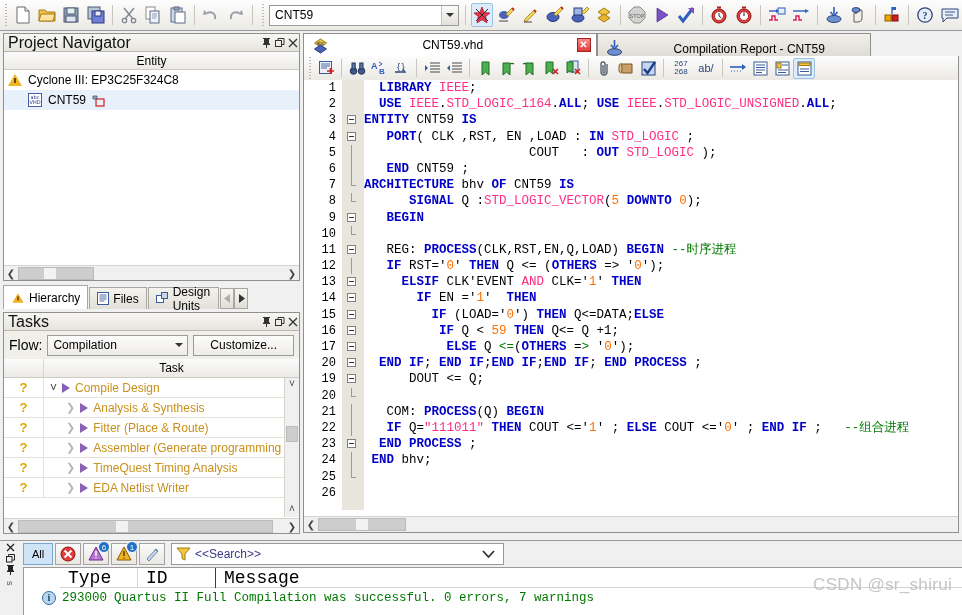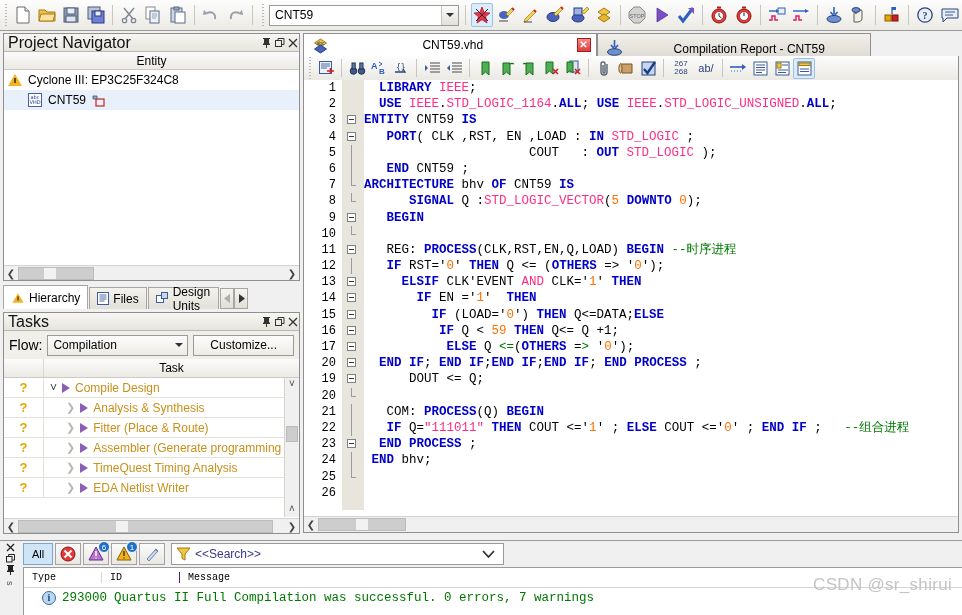--- a/index.html
+++ b/index.html
@@ -196,21 +196,21 @@
   .filt-btn.all { width: 30px; font-size: 11px; }
   .badge { position: absolute; right: -2px; top: -3px; min-width: 12px; height: 12px; border-radius: 6px;
            background: #1f6fc4; color: #fff; font-size: 8px; line-height: 12px; text-align: center;
            border: 1px solid #fff; padding: 0 2px; font-family: "Liberation Sans", sans-serif; }
   .search-box { flex: 1; max-width: 333px; height: 22px; background: #fff; border: 1px solid #9a9a9a;
                 display: flex; align-items: center; margin-left: 4px; }
   .search-box .ph { flex: 1; padding-left: 4px; color: #3a3a8a; font-size: 12px; }
   .msg-grid { flex: 1; background: #fff; border: 1px solid #9a9a9a; border-right: none; border-bottom: none;
               margin-left: 3px; overflow: hidden; }
   .msg-head { height: 20px; display: flex; align-items: center; font-family: "Liberation Mono", monospace;
-              font-size: 10px; border-bottom: 1px solid #d6d4cd; }
+              font-size: 18px; border-bottom: 1px solid #d6d4cd; margin-left: 36px; }
   .msg-head .h1 { width: 78px; padding-left: 8px; border-right: 1px solid #d6d4cd; }
   .msg-head .h2 { width: 78px; padding-left: 8px; border-right: 1px solid #4c1d95; }
   .msg-head .h3 { flex: 1; padding-left: 8px; }
   .msg-row { height: 20px; display: flex; align-items: center; font-family: "Liberation Mono", monospace;
              font-size: 12.5px; color: #007800; }
   .info-ic { width: 14px; height: 14px; border-radius: 7px; background: #bcd6ef; border: 1px solid #2d6ea8;
              color: #16446e; font-size: 10px; line-height: 12px; text-align: center; font-weight: bold;
              margin-left: 18px; margin-right: 6px; font-family: "Liberation Serif", serif; }
 
   .watermark { position: absolute; right: 10px; top: 575px; font-size: 17px; color: #c4c4c4;

